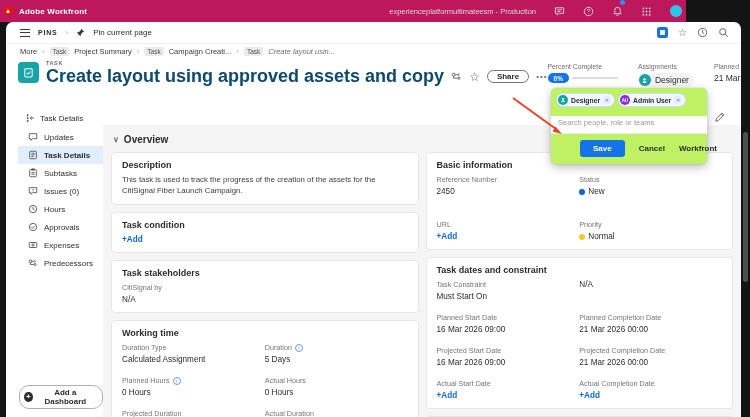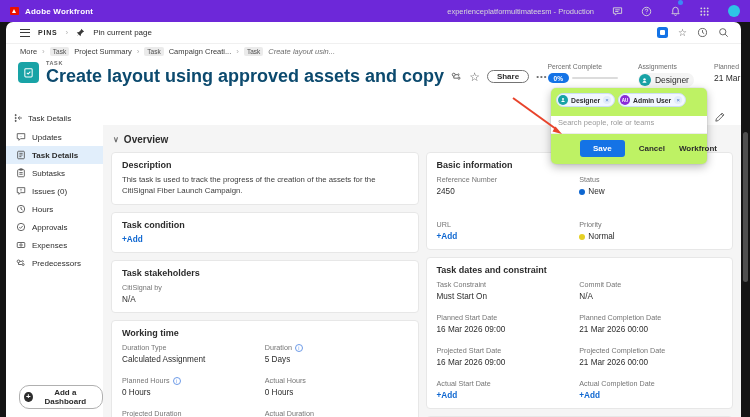--- a/index.html
+++ b/index.html
@@ -1,20 +1,20 @@
 <!DOCTYPE html>
 <html><head>
 <meta charset="utf-8">
 <style>
   * { margin:0; padding:0; box-sizing:border-box; }
   html,body { width:750px; height:417px; overflow:hidden; background:#141414;
     font-family:"Liberation Sans", sans-serif; -webkit-font-smoothing:antialiased; }
   
-  .topbar { position:absolute; left:0; top:0; width:750px; height:22px; background:#6d28d9;
-    display:flex; align-items:center; justify-content:space-between; padding:0 10px; }
+  .topbar { position:absolute; left:0; top:0; width:686px; height:22px; background:#be185d;
+    display:flex; align-items:center; justify-content:space-between; padding:0 4px; }
   .tb-left { display:flex; align-items:center; gap:6px; }
   .adobe-logo { width:9px; height:8px; background:#eb1000; border-radius:1px; position:relative; }
   .adobe-logo:before { content:""; position:absolute; left:2px; top:2px;
     border-left:2.5px solid transparent; border-right:2.5px solid transparent; border-bottom:4px solid #fff; }
   .brand { color:#fff; font-size:8px; font-weight:700; letter-spacing:.2px; }
   .tb-right { display:flex; align-items:center; gap:18px; }
   .org { color:#d8d8d8; font-size:7.5px; }
   .tb-ic { width:11px; height:11px; stroke:#d8d8d8; fill:none; stroke-width:1; }
   .bell-wrap { position:relative; }
   .bell-dot { position:absolute; right:-2px; top:-2px; width:5px; height:5px; border-radius:50%; background:#3b8af5; }
@@ -56,21 +56,21 @@
   .sum-label { font-size:6.8px; color:#6e6e6e; margin-bottom:3px; white-space:nowrap; }
   .sum-val { font-size:8.5px; color:#2c2c2c; display:flex; align-items:center; gap:3px; }
   .pct-pill { background:#1473e6; color:#fff; font-size:6.5px; font-weight:700; border-radius:6px; padding:1.5px 6px; }
   .pct-track { width:46px; height:2px; background:#dcdcdc; border-radius:1px; }
   .asg-pill { display:flex; align-items:center; gap:4px; background:#f4f4f4; border-radius:8px; padding:1px 5px 1px 1px; }
   .asg-av { width:12px; height:12px; border-radius:50%; background:#18a3a6; display:flex; align-items:center; justify-content:center; color:#fff; font-size:6px; }
   .dot { width:6px; height:6px; border-radius:50%; display:inline-block; }
   .dot-blue { background:#0d66d0; } .dot-yellow { background:#e5d024; }
   
   .content { position:absolute; left:0; right:0; top:88px; bottom:0; display:flex; }
-  .sidebar { width:97px; background:#fff; position:relative; flex-shrink:0; }
+  .sidebar { width:97px; background:#fff; position:relative; flex-shrink:0;padding-left:12px; }
   .sb-header { display:flex; align-items:center; gap:4px; padding:3px 0 5px 8px; font-size:8px; color:#2c2c2c; }
   .sb-item { display:flex; align-items:center; gap:6px; height:18px; padding-left:10px; font-size:8px; color:#2c2c2c; cursor:pointer; }
   .sb-item.selected { background:#e1eefb; font-weight:700; }
   .sb-ic { width:10px; height:10px; stroke:#4b4b4b; fill:none; stroke-width:1; flex-shrink:0; }
   .add-dash { position:absolute; left:13px; bottom:8px; display:flex; align-items:center; gap:4px;
     border:1px solid #b0b0b0; border-radius:10px; background:#fff; padding:2px 8px 2px 4px; font-size:8px; font-weight:700; color:#2c2c2c; }
   .plus-circ { width:10px; height:10px; border-radius:50%; background:#2c2c2c; color:#fff; font-size:8px; line-height:10px; text-align:center; }
   .main { flex:1; background:#f5f5f5; overflow:hidden; }
   .main-strip { height:15px; background:#fff; display:flex; justify-content:flex-end; align-items:center; gap:17px; padding-right:16px; }
   .ov-head { display:flex; align-items:center; gap:5px; margin:9px 0 7px 10px; font-size:10px; font-weight:700; color:#2c2c2c; }
@@ -427,21 +427,20 @@
           </div>
 
           <div class="card" style="min-height:152px">
             <div class="card-title">Task dates and constraint</div>
             <div class="grid2">
               <div class="fld">
                 <div class="flabel">Task Constraint</div>
                 <div class="fvalue">Must Start On</div>
               </div>
               <div class="fld">
-                <div class="flabel">Commit Date</div>
                 <div class="fvalue">N/A</div>
               </div>
               <div class="fld">
                 <div class="flabel">Planned Start Date</div>
                 <div class="fvalue">16 Mar 2026 09:00</div>
               </div>
               <div class="fld">
                 <div class="flabel">Planned Completion Date</div>
                 <div class="fvalue">21 Mar 2026 00:00</div>
               </div>

